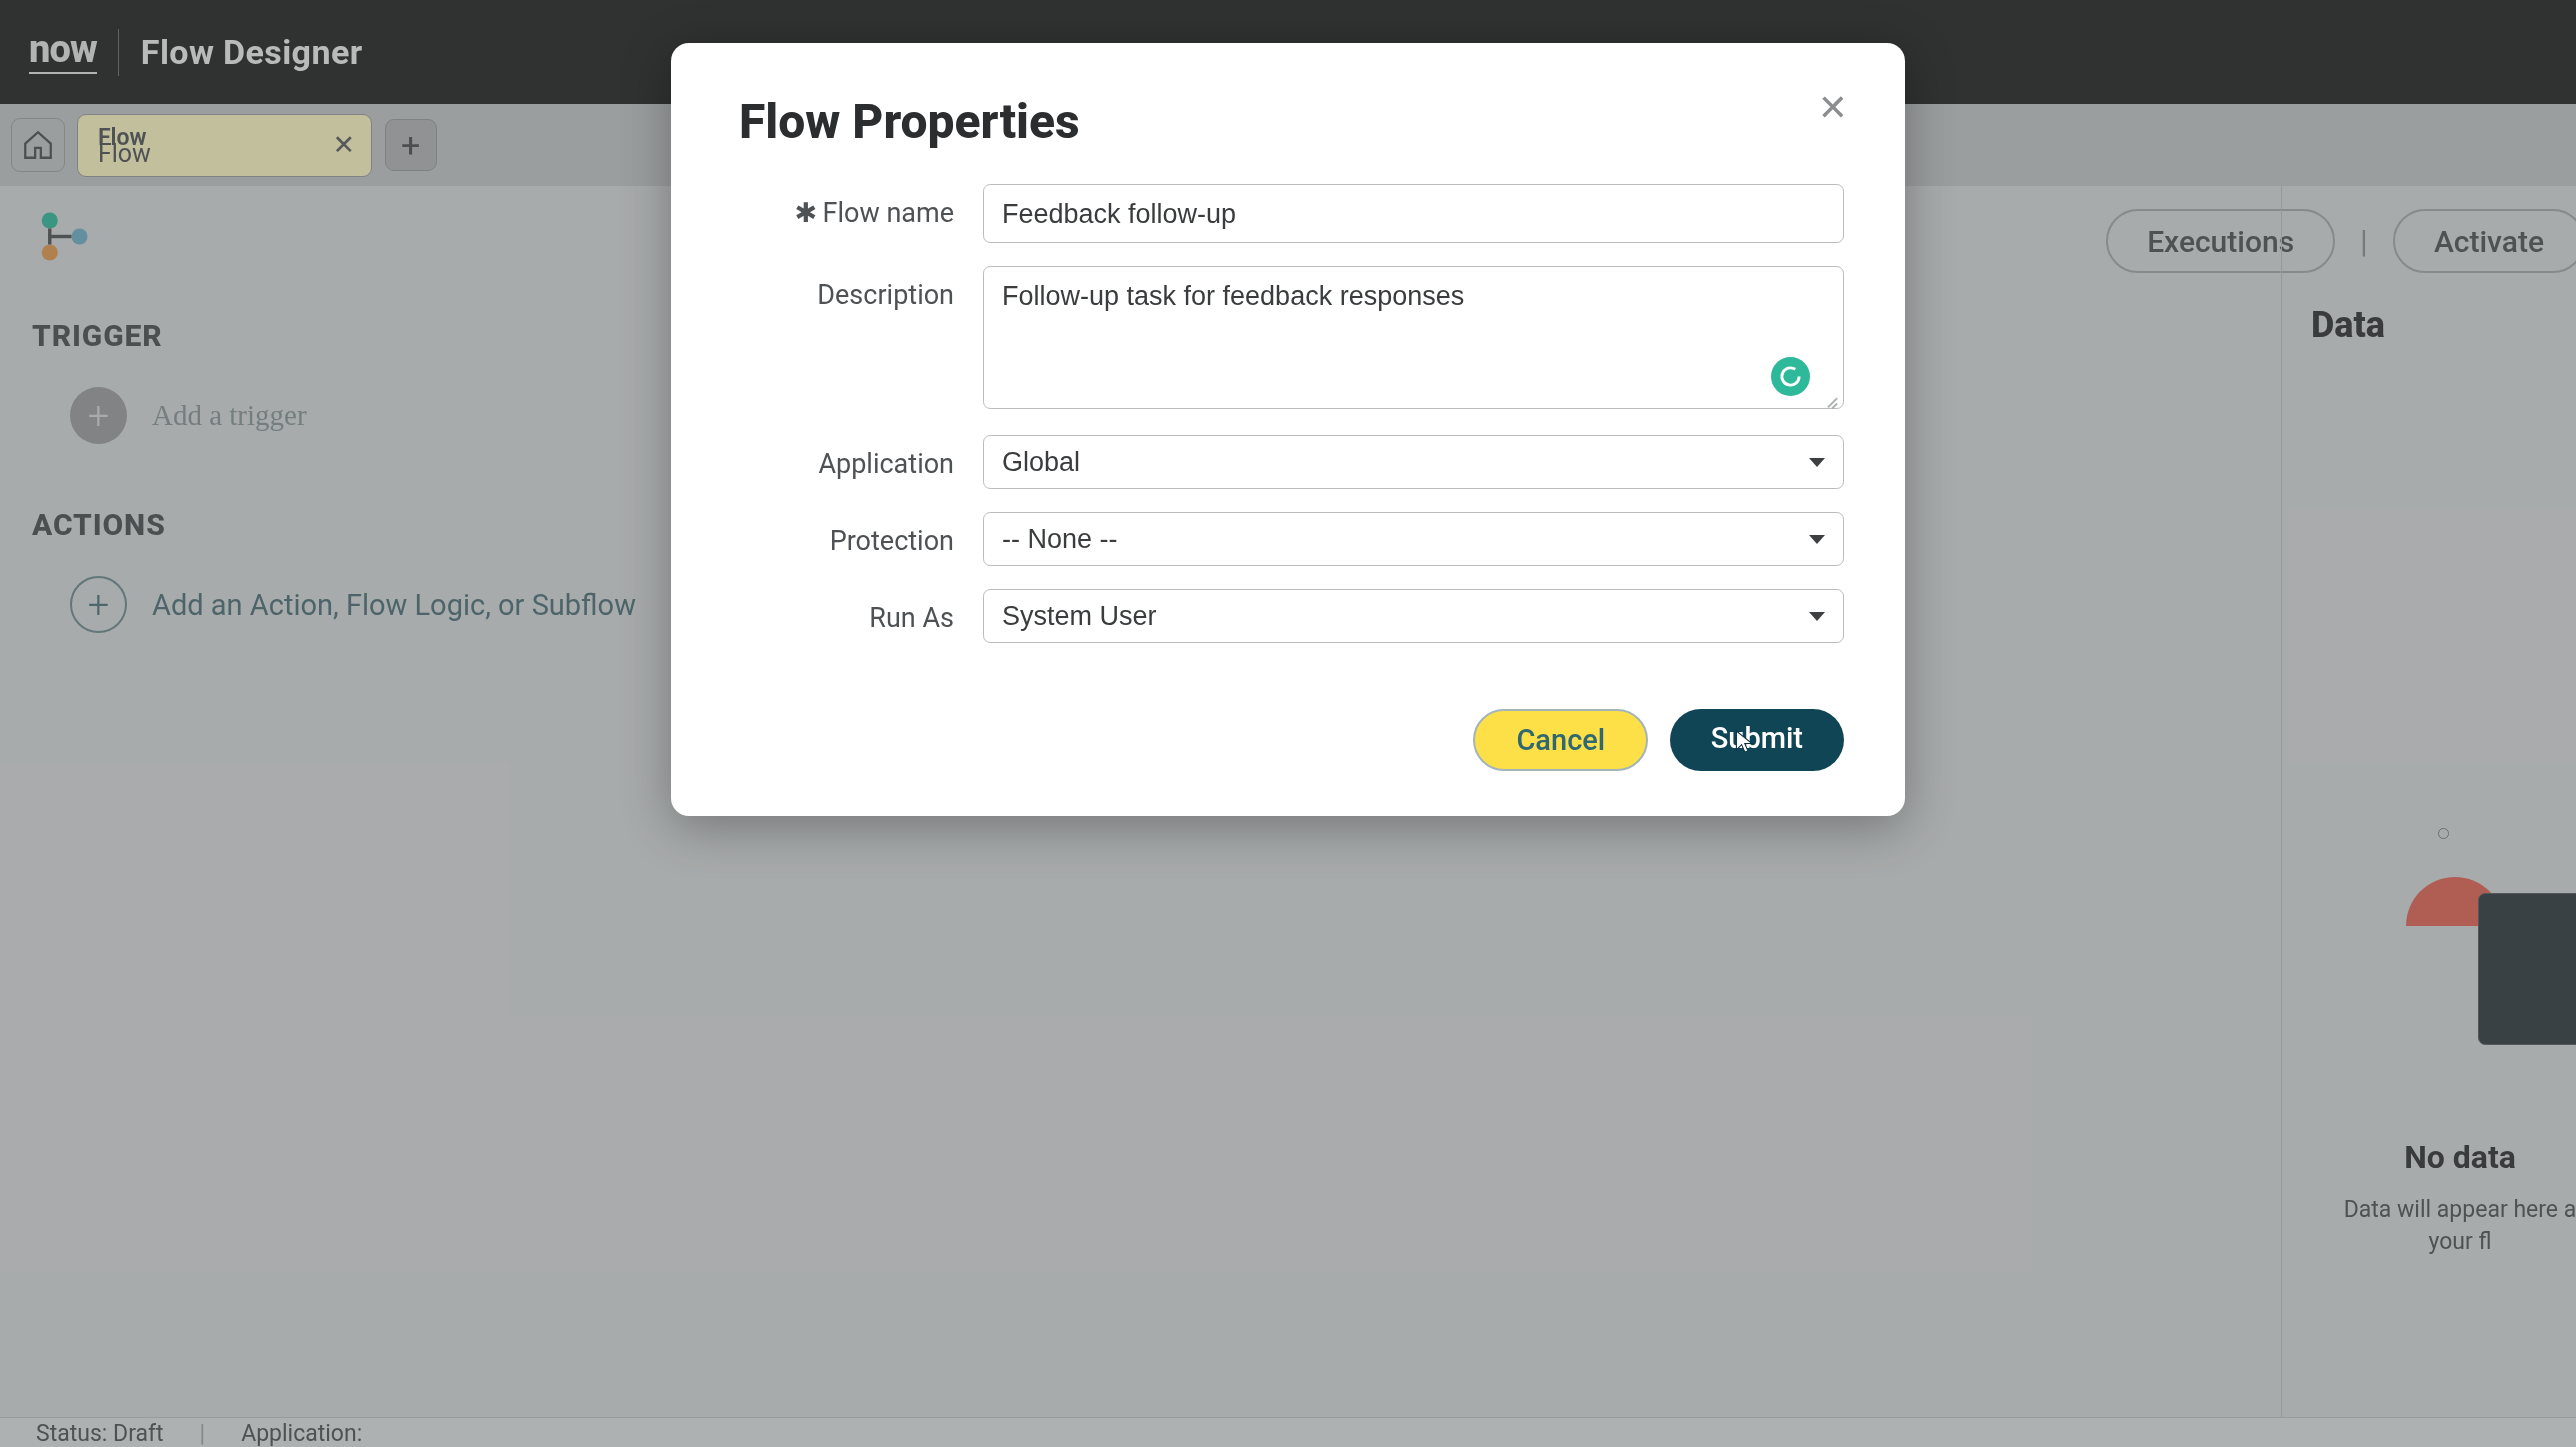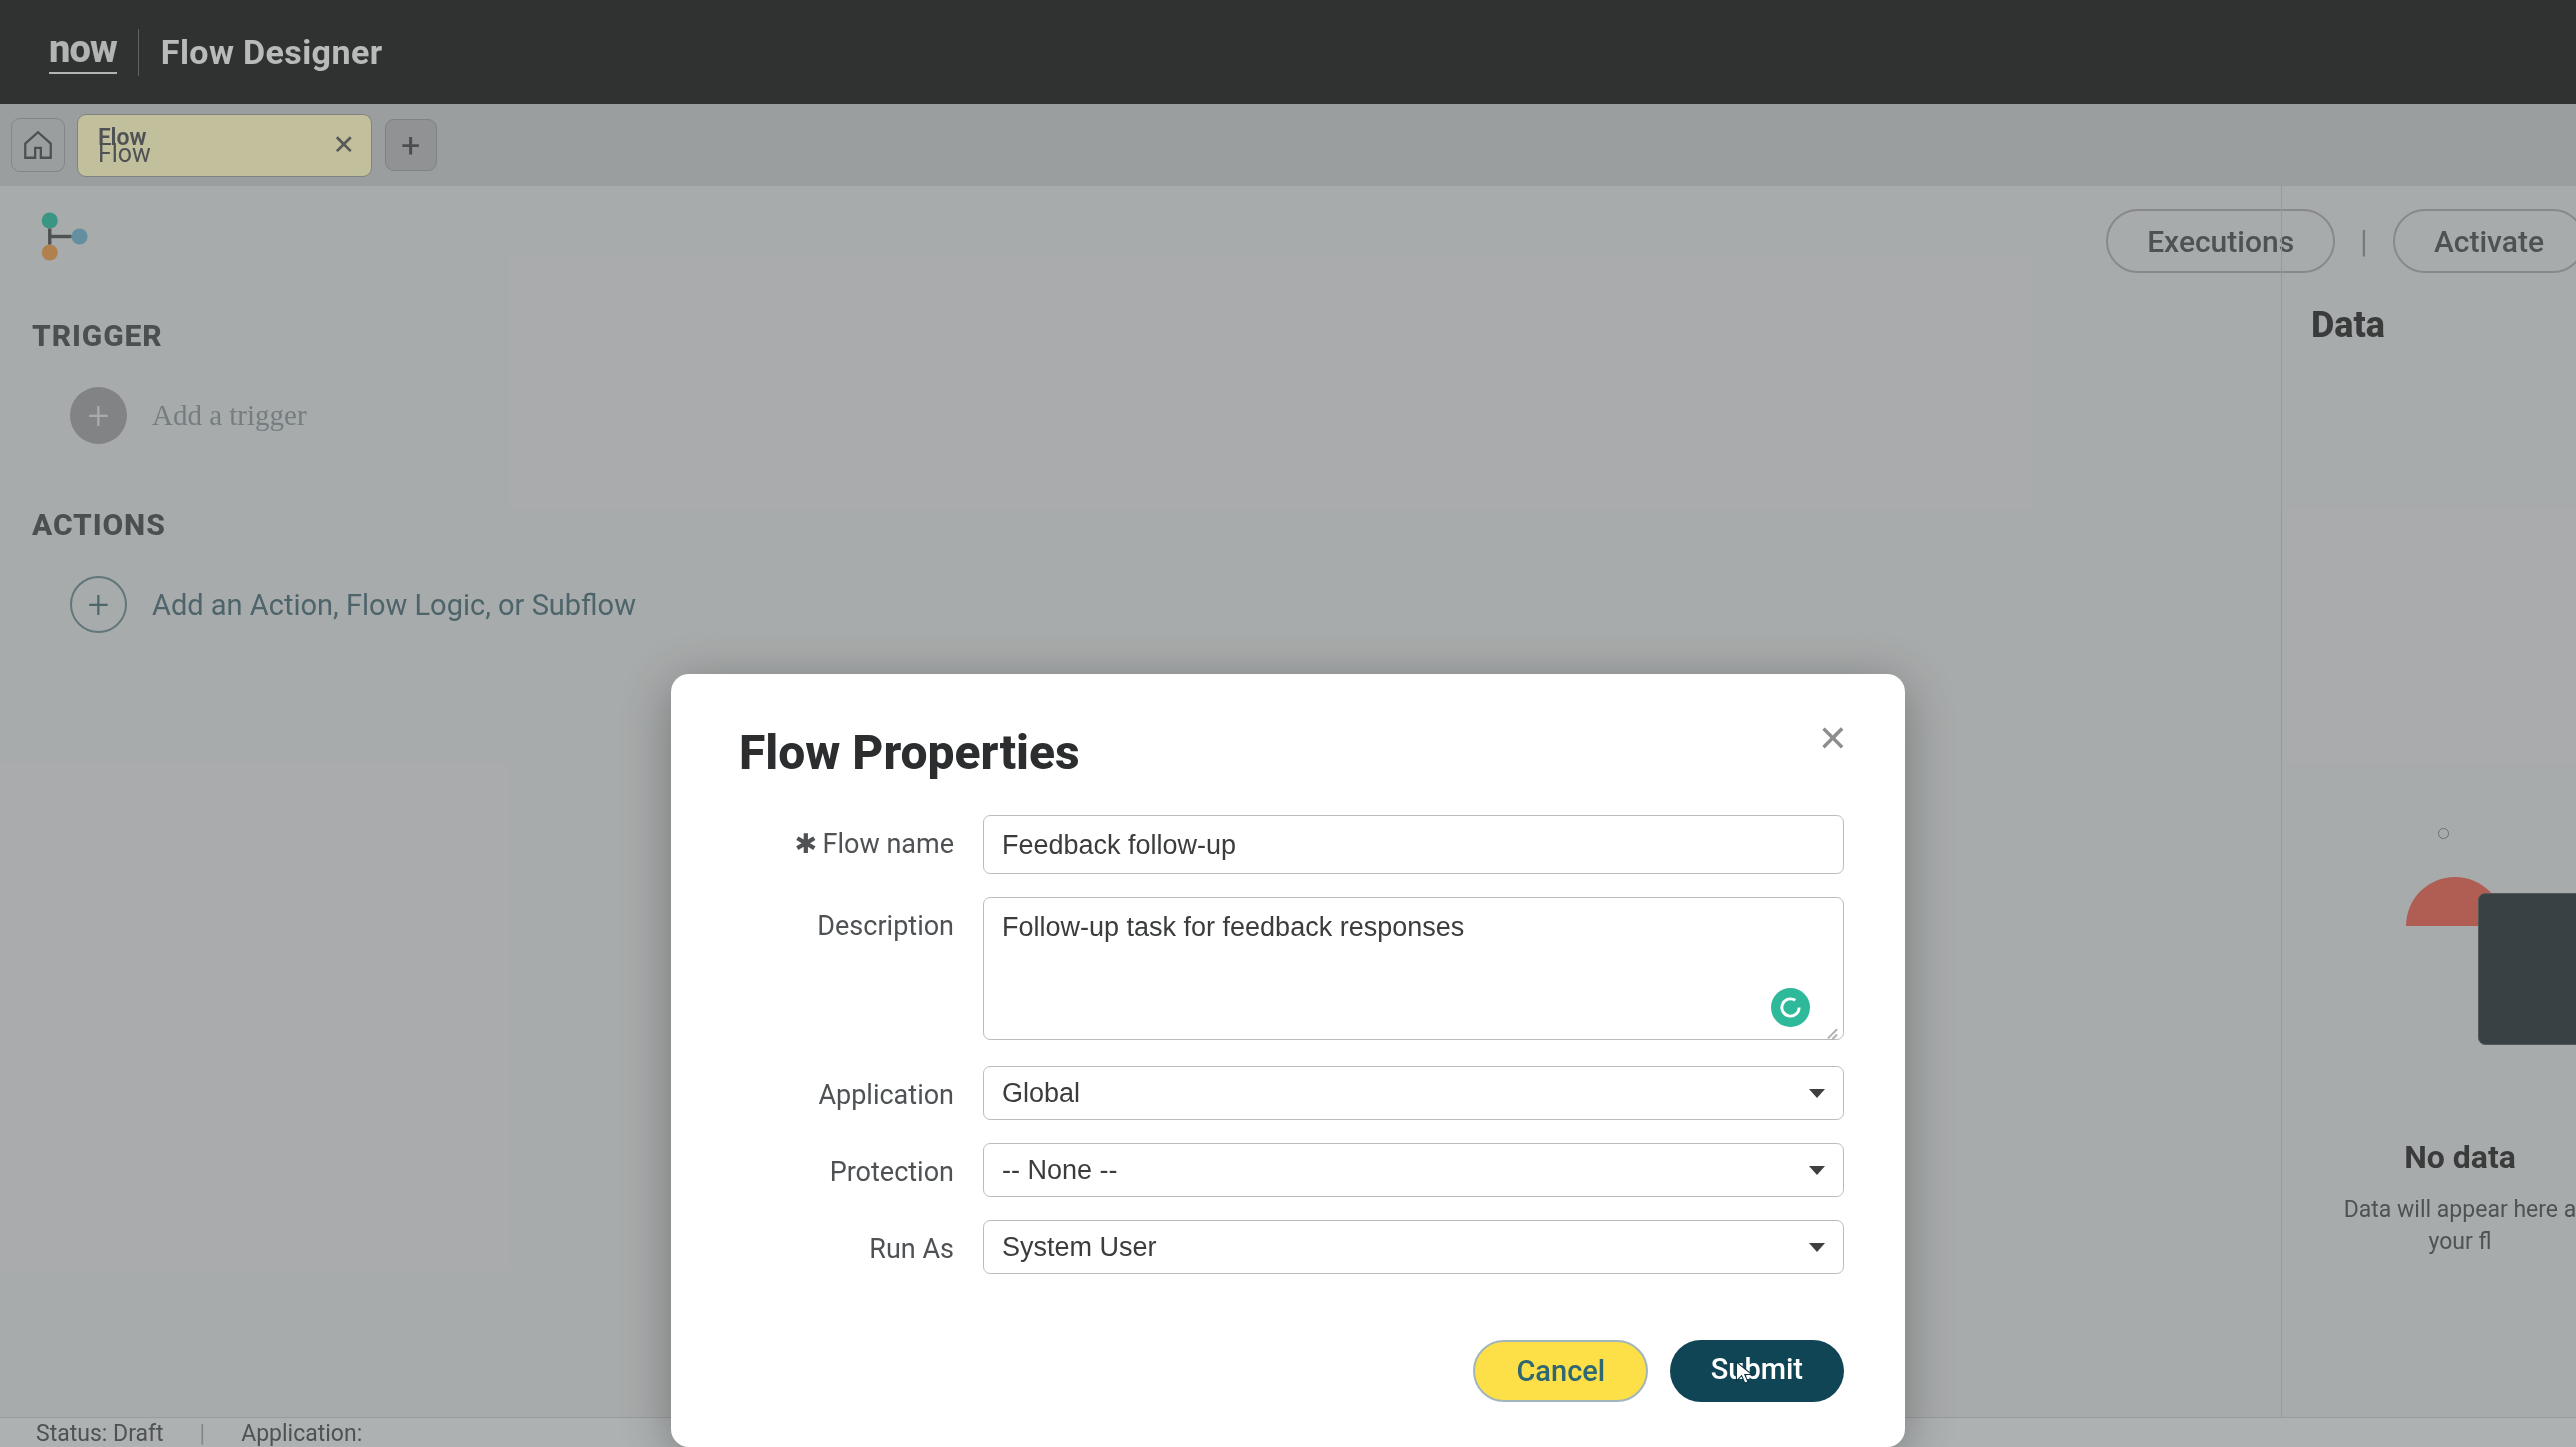--- a/index.html
+++ b/index.html
@@ -25,21 +25,20 @@
     gap: 21.5px;
   }
   .logo-now {
     font-size: 38px;
     font-weight: 800;
     letter-spacing: -0.9px;
     color: #e6e6e6;
     padding-bottom: 3.6px;
     border-bottom: 2.7px solid #e6e6e6;
     line-height: 1;
-    margin-left: 20px;
   }
   .topbar-divider {
     width: 0;
     height: 47px;
     border-left: 1.8px solid #6a6a6a;
   }
   .topbar-title {
     font-size: 34px;
     font-weight: 700;
     color: #f1f1f1;
@@ -291,21 +290,21 @@
     color: #a2a4a5;
   }
 
   
   .overlay {
     position: absolute;
     inset: 0;
     background: rgba(80,82,83,0.35);
     display: flex;
     justify-content: center;
-    align-items: flex-end;
+    align-items: flex-start;
     padding-top: 43px;
   }
   .modal {
     width: 1234px;
     background: #ffffff;
     border-radius: 18px;
     box-shadow: 0 10.7px 50px rgba(0,0,0,0.30);
     padding: 50px 61px 45px 68px;
     position: relative;
   }

